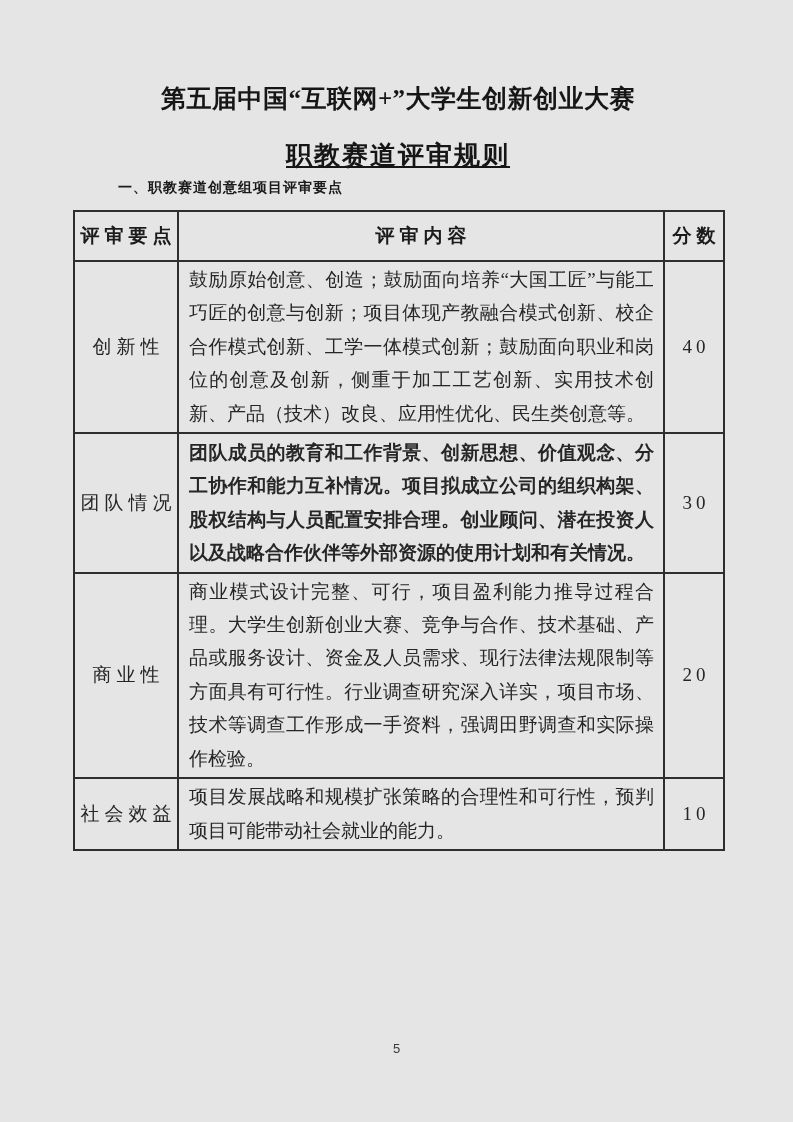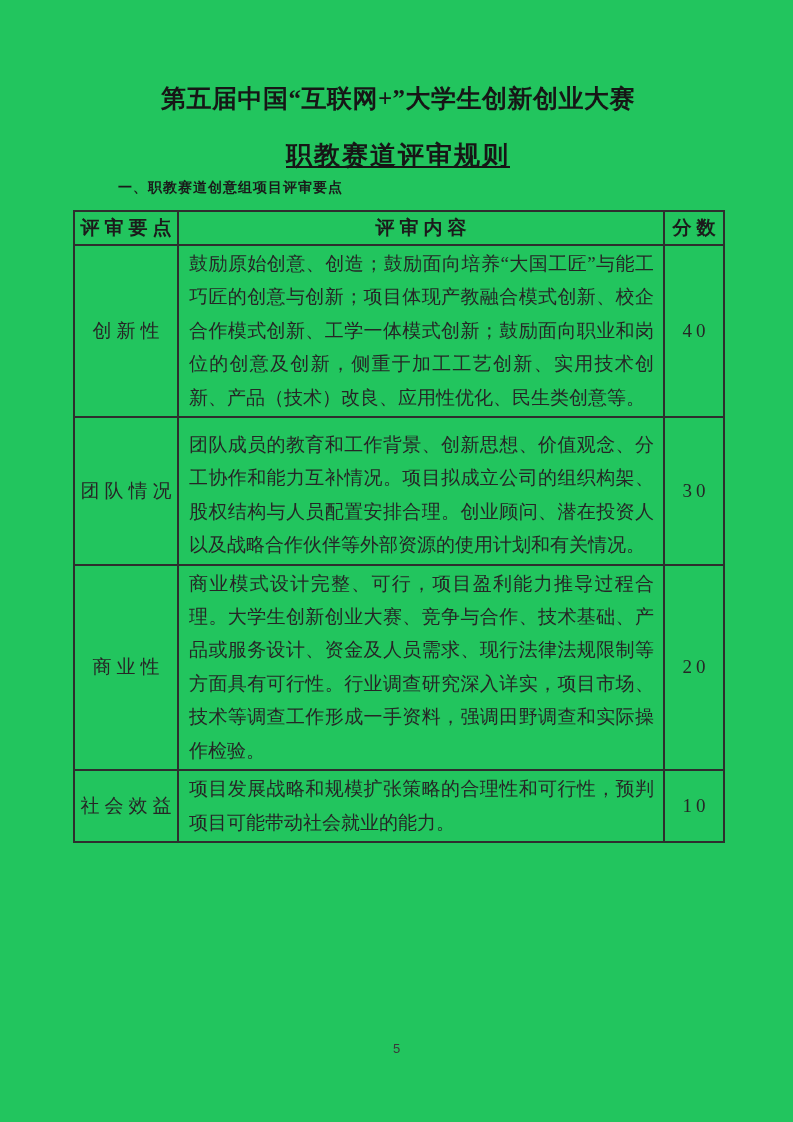--- a/index.html
+++ b/index.html
@@ -4,21 +4,21 @@
 <style>
   * { margin: 0; padding: 0; box-sizing: border-box; }
   html, body { background: #ffffff; }
   body {
     width: 793px; height: 1122px;
     font-family: "Liberation Serif", "DejaVu Serif", serif;
     color: #1f1f1f;
     position: relative;
     overflow: hidden;
   }
-  .page { position: absolute; inset: 0; background: #22c55e; }
+  .page { position: absolute; inset: 0; background: #e5e5e5; }
 
   .title1 {
     position: absolute; top: 82px; left: 73px; width: 650px;
     text-align: center;
     font-size: 25px; font-weight: 700; letter-spacing: 0.5px;
     color: #161616;
   }
   .title2 {
     position: absolute; top: 138px; left: 73px; width: 650px;
     text-align: center;
@@ -38,21 +38,21 @@
     width: 650px;
     border-collapse: collapse;
     table-layout: fixed;
     font-size: 19px;
     color: #242424;
   }
   table.rubric th, table.rubric td {
     border: 2px solid #2e2e2e;
   }
   table.rubric th {
-    height: 34px;
+    height: 50px;
     font-weight: 700;
     font-size: 19px;
     letter-spacing: 5px;
     text-indent: 5px; 
     color: #1b1b1b;
     text-align: center;
     vertical-align: middle;
   }
   td.criterion {
     text-align: center;
@@ -64,21 +64,21 @@
   }
   td.content {
     text-align: justify;
     text-justify: inter-character;
     vertical-align: middle;
     line-height: 33.4px;
     padding: 1px 9px 2px 10px;
     color: #262626;
     border-radius: 10px;
   }
-  td.content.pad-sm { padding-top: 10px; padding-bottom: 2px; }
+  td.content.pad-sm { padding-top: 2px; padding-bottom: 2px; font-weight: bold; }
   td.score {
     text-align: center;
     vertical-align: middle;
     letter-spacing: 4px;
     text-indent: 4px;
     color: #262626;
   }
 
   .page-number {
     position: absolute; top: 1041px; left: 0; width: 793px;

